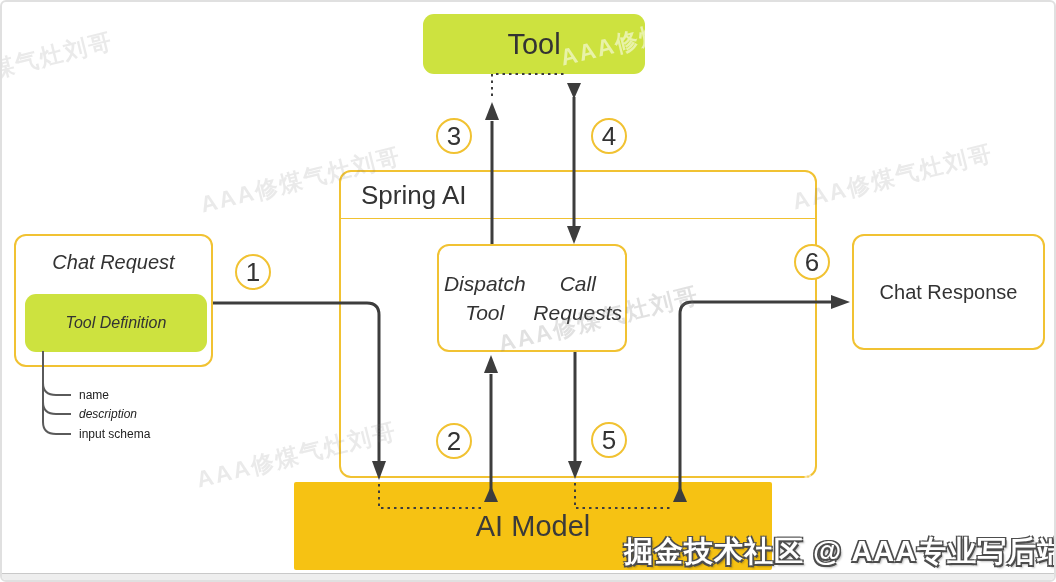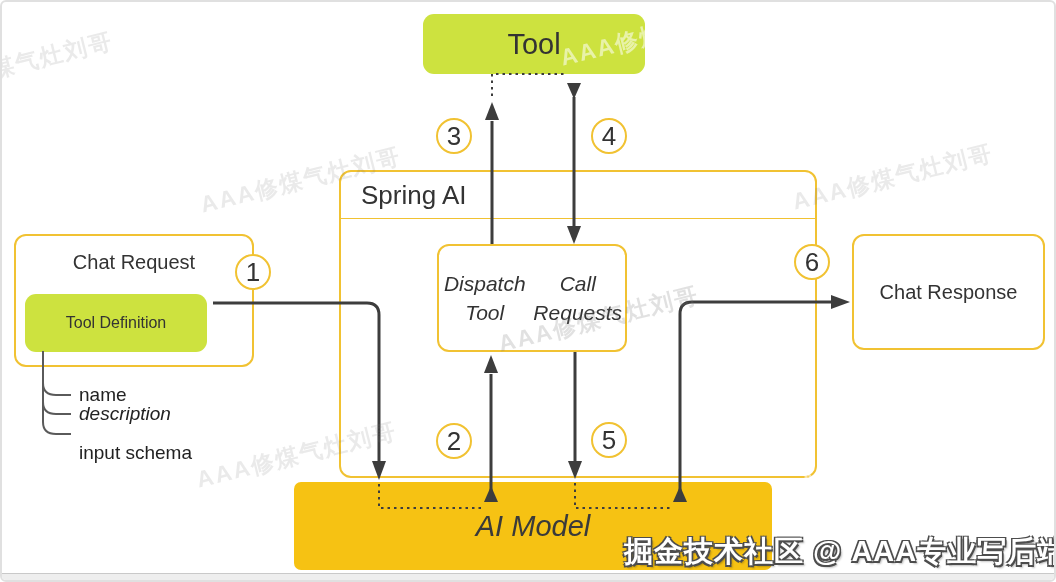--- a/index.html
+++ b/index.html
@@ -13,47 +13,47 @@
     position:absolute; left:0; right:0; bottom:0; height:7px;
     background:#eeeeee; border-top:1px solid #c9c9c9;
   }
   .abs { position:absolute; }
   .node {
     position:absolute; display:flex; align-items:center; justify-content:center;
     color:#333333; text-align:center;
   }
   .bordered { background:#ffffff; border:2px solid var(--border-yellow); border-radius:12px; }
   .green-box { background:var(--green); border-radius:11px; }
-  .gold-box  { background:var(--gold);  border-radius:7px;font-style:italic; }
+  .gold-box  { background:var(--gold);  border-radius:2px; }
 
   .tool-box { left:421px; top:12px; width:222px; height:60px; font-size:29px; }
   .ai-model-box { left:292px; top:480px; width:478px; height:88px; font-size:29px; color:#3a3a3a; }
 
   .spring-box { left:291px; top:168px; width:478px; height:308px;margin-left:46px; }
   .spring-header {
     position:absolute; left:0; top:0; right:0; height:47px;
     display:flex; align-items:center; padding-left:20px;
     border-bottom:1.5px solid var(--border-yellow);
     font-size:26px; color:#333333;
   }
   .dispatch-box { left:435px; top:242px; width:190px; height:108px; font-size:21px; line-height:29px;font-style:italic; }
 
-  .chat-request-box { left:12px; top:232px; width:240px; height:133px; display:block; }
+  .chat-request-box { left:12px; top:232px; width:199px; height:133px; display:block;font-style:italic; }
   .chat-request-title { margin-top:15px; text-align:center; font-size:20px; color:#333; }
   .tool-def-box {
     position:absolute; left:9px; top:58px; width:182px; height:58px;
     display:flex; align-items:center; justify-content:center;
     font-size:16px; color:#333;
   }
   .chat-response-box { left:850px; top:232px; width:193px; height:116px; font-size:20px; }
 
-  .prop-label { position:absolute; left:77px; height:18px; line-height:18px; font-size:19px; color:#222; }
+  .prop-label { position:absolute; left:77px; height:18px; line-height:18px; font-size:12px; color:#222; }
   .prop-name { top:384px; }
   .prop-description { top:403px;font-style:italic; }
-  .prop-schema { top:423px;margin-top:19px; }
+  .prop-schema { top:423px; }
 
   svg.overlay { position:absolute; left:0; top:0; pointer-events:none; }
   .arrow-line { stroke:var(--arrow); stroke-width:3; fill:none; }
   .dotted-line { stroke:var(--arrow); stroke-width:2; fill:none; stroke-dasharray:2.5,4; }
   .arrow-head { fill:var(--arrow); stroke:none; }
   .branch-line { stroke:#5a5a5a; stroke-width:2; fill:none; }
   .step-circle { fill:#ffffff; stroke:var(--border-yellow); stroke-width:2; }
   .step-num { fill:#333333; font-size:26px; text-anchor:middle; font-family:"Liberation Sans", sans-serif; }
 
   .wm {

